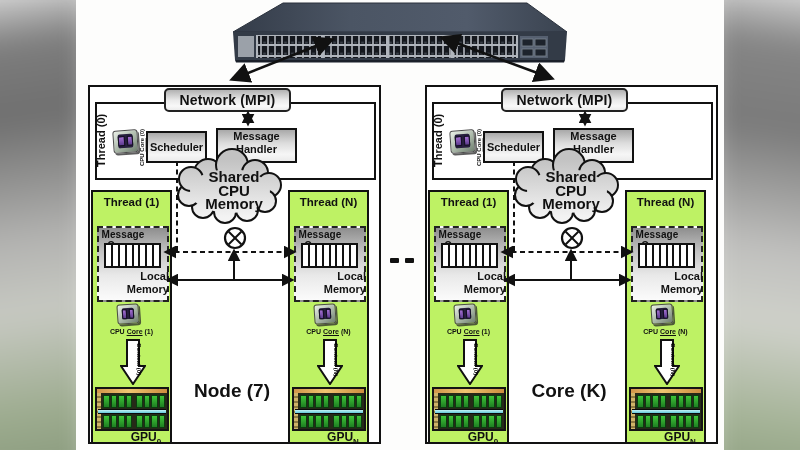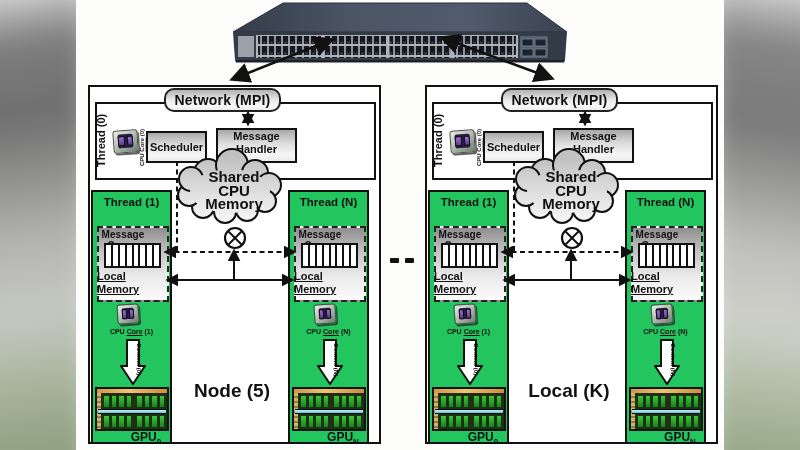--- a/index.html
+++ b/index.html
@@ -11,50 +11,50 @@
   .bg-right{right:-38px;top:-20px;width:128px;height:500px;
     background:linear-gradient(188deg,#e8e8e8 0%,#858585 14%,#7a7a7a 30%,#c0c0be 54%,#cfd1ca 68%,#a3b295 88%,#8d9e80 100%);}
   .panel{position:absolute;left:76px;top:0;width:648px;height:450px;background:#fdfdfc;z-index:1;}
   .panel-top{position:absolute;left:170px;top:0;width:460px;height:80px;background:#fdfdfc;z-index:1;}
 
   .node{position:absolute;top:85px;width:293px;height:359px;border:2.5px solid #111;
         background:#fff;box-sizing:border-box;z-index:2;}
   .node > *{position:absolute;box-sizing:border-box;}
 
   .t0box{left:5px;top:15px;width:281px;height:78px;border:2px solid #111;background:#fff;}
-  .netmpi{left:74px;top:1px;width:117px;height:24px;border:2.5px solid #222;border-radius:10px;
+  .netmpi{left:74px;top:1px;width:127px;height:24px;border:2.5px solid #222;border-radius:5px;
     background:linear-gradient(180deg,#b2b2b2 0%,#e9e9e9 50%,#f8f8f8 80%,#ececec 100%);
     display:flex;align-items:center;justify-content:center;
     font-size:14px;font-weight:700;letter-spacing:0.2px;}
   .vtext{writing-mode:vertical-rl;transform:rotate(180deg);text-align:center;
     font-weight:700;display:flex;align-items:center;justify-content:center;}
   .t0label{left:3px;top:22px;width:16px;height:62px;font-size:11px;}
   .cpu0label{left:47px;top:41px;width:10px;height:38px;font-size:6px;white-space:nowrap;}
   .schedbox{left:56px;top:44px;width:61px;height:32px;border:2px solid #111;
     background:linear-gradient(180deg,#a9a9a9 0%,#dcdcdc 42%,#f6f6f6 78%,#ebebeb 100%);
     display:flex;align-items:center;justify-content:center;font-size:11px;font-weight:700;}
   .handbox{left:126px;top:41px;width:81px;height:35px;border:2px solid #111;
     background:linear-gradient(180deg,#a9a9a9 0%,#dcdcdc 42%,#f6f6f6 78%,#ebebeb 100%);
     display:flex;flex-direction:column;align-items:center;justify-content:flex-start;
     font-size:11px;font-weight:700;line-height:12.5px;}
 
   .cloudtext{left:104px;top:83px;width:80px;text-align:center;
     font-size:15px;font-weight:700;line-height:13.5px;z-index:6;}
 
-  .tcol{top:103px;width:81px;height:254px;border:2px solid #111;background:#22c55e;}
+  .tcol{top:103px;width:81px;height:254px;border:2px solid #111;background:#bef264;}
   .tcol > *{position:absolute;box-sizing:border-box;}
   .col0{left:1px;} .colN{left:198px;}
   .tcol-label{left:0;top:4px;width:100%;text-align:center;font-size:11.5px;font-weight:700;}
   .membox{left:4px;top:34px;width:72px;height:76px;border:2px dashed #222;
     background:linear-gradient(180deg,#8e8e8e 0%,#c2c2c2 32%,#e9e9e9 66%,#fbfbfb 100%);}
   .mq-label{left:4px;top:36.5px;width:52px;text-align:center;font-size:10px;font-weight:700;
     letter-spacing:0.1px;}
   .queue{left:11px;top:51px;width:57px;height:25px;border:2px solid #111;background:#fff;display:flex;}
   .qcell{flex:1;border-right:2px solid #111;} .qcell:last-child{border-right:none;}
-  .localmem{left:4px;top:78px;width:72px;text-align:left;font-size:11px;font-weight:700;line-height:13px;text-decoration:underline;}
+  .localmem{left:4px;top:78px;width:72px;text-align:right;font-size:11px;font-weight:700;line-height:13px;}
   .cpuc-label{left:0;top:136px;width:100%;text-align:center;font-size:7px;font-weight:700;white-space:nowrap;}
   .u{text-decoration:underline;}
 
   .chip{width:22px;height:20px;border:1px solid #4a4a4a;border-radius:3px;
     background:linear-gradient(145deg,#eaf0e8 0%,#a9b7a7 55%,#6d7d6e 100%);
     transform:rotate(-4deg);box-shadow:1.5px 2px 0 rgba(40,40,40,0.75);}
   .chip .die{position:absolute;left:4px;top:3px;right:4px;bottom:4px;background:#271f3e;
     border-radius:2px;display:flex;align-items:center;justify-content:center;gap:2px;}
   .chip .core{width:6px;height:8px;border-radius:1px;border:1px solid #140f24;
     background:linear-gradient(180deg,#a570d2 0%,#5c3a8e 100%);}
@@ -267,21 +267,21 @@
             <span class="vram"></span>
             <span class="vram"></span>
             <span class="vram"></span>
           </div>
       </div>
       <div class="gpu-label">
         <span>GPU</span><sub>N</sub>
       </div>
     </div>
 
-    <div class="nodelabel">Node (5)</div>
+    <div class="nodelabel">Node (7)</div>
 
     <svg class="nsvg" width="293" height="359">
       <defs>
         <marker id="ma" viewBox="0 0 10 10" refX="8" refY="5" markerWidth="6.5" markerHeight="6.5" orient="auto-start-reverse">
           <path d="M0,0 L10,5 L0,10 z" fill="#111"></path>
         </marker>
         <linearGradient id="cga" gradientUnits="userSpaceOnUse" x1="0" y1="74" x2="0" y2="132">
           <stop offset="0" stop-color="#c2c2c2"></stop>
             <stop offset="1" stop-color="#f3f3f3"></stop>
         </linearGradient>
@@ -456,21 +456,21 @@
             <span class="vram"></span>
             <span class="vram"></span>
             <span class="vram"></span>
           </div>
       </div>
       <div class="gpu-label">
         <span>GPU</span><sub>N</sub>
       </div>
     </div>
 
-    <div class="nodelabel">Local (K)</div>
+    <div class="nodelabel">Core (K)</div>
 
     <svg class="nsvg" width="293" height="359">
       <defs>
         <marker id="mb" viewBox="0 0 10 10" refX="8" refY="5" markerWidth="6.5" markerHeight="6.5" orient="auto-start-reverse">
           <path d="M0,0 L10,5 L0,10 z" fill="#111"></path>
         </marker>
         <linearGradient id="cgb" gradientUnits="userSpaceOnUse" x1="0" y1="74" x2="0" y2="132">
           <stop offset="0" stop-color="#c2c2c2"></stop>
             <stop offset="1" stop-color="#f3f3f3"></stop>
         </linearGradient>

